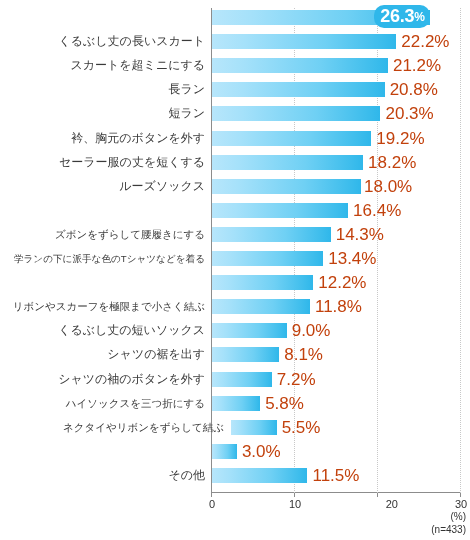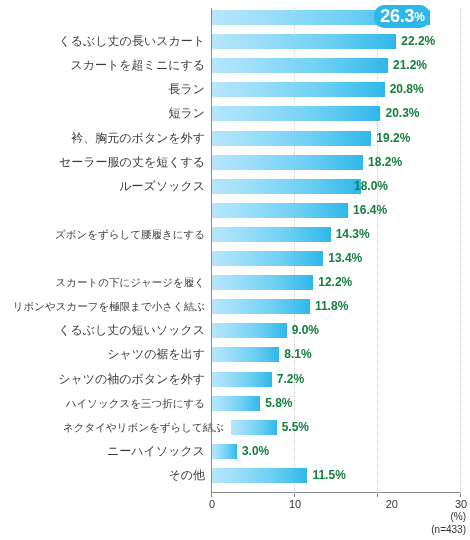--- a/index.html
+++ b/index.html
@@ -110,23 +110,23 @@
     left: 212px;
     height: 15px;
     background: linear-gradient(to right, #b7e6fb 0%, #a5e1fa 18%, #6fd0f4 62%, #3dbdec 92%, #2fb7ea 100%);
   }
 
   .val-label {
     position: absolute;
     top: -2px;
     height: 19px;
     line-height: 19px;
-    font-size: 12px;
-    font-weight: bold;
-    color: #15803d;
+    font-size: 17px;
+    font-weight: normal;
+    color: #c2410c;
     white-space: nowrap;
   }
 
   .val-badge {
     position: absolute;
     top: -5px;
     height: 23px;
     line-height: 23px;
     padding: 0 5px 0 6px;
     border-radius: 4px;
@@ -197,37 +197,37 @@
         <div class="val-label" style="left: 376.36px;">19.2%</div>
       </div>
       <div class="row" style="top: 154.6px;">
         <div class="cat-label">セーラー服の丈を短くする</div>
         <div class="bar" style="width: 151.06px;"></div>
         <div class="val-label" style="left: 368.06px;">18.2%</div>
       </div>
       <div class="row" style="top: 178.7px;">
         <div class="cat-label">ルーズソックス</div>
         <div class="bar" style="width: 149.4px;"></div>
-        <div class="val-label" style="left: 354px; text-align: center;">18.0%</div>
+        <div class="val-label" style="left: 364px; text-align: center;">18.0%</div>
       </div>
       <div class="row" style="top: 202.8px;">
         <div class="bar" style="width: 136.12px;"></div>
         <div class="val-label" style="left: 353.12px;">16.4%</div>
       </div>
       <div class="row" style="top: 226.9px;">
         <div class="cat-label sm">ズボンをずらして腰履きにする</div>
         <div class="bar" style="width: 118.69px;"></div>
         <div class="val-label" style="left: 335.69px;">14.3%</div>
       </div>
       <div class="row" style="top: 251px;">
+        <div class="cat-label xs">学ランの下に派手な色のTシャツなどを着る</div>
         <div class="bar" style="width: 111.22px;"></div>
         <div class="val-label" style="left: 328.22px;">13.4%</div>
       </div>
       <div class="row" style="top: 275.1px;">
-        <div class="cat-label sm">スカートの下にジャージを履く</div>
         <div class="bar" style="width: 101.26px;"></div>
         <div class="val-label" style="left: 318.26px;">12.2%</div>
       </div>
       <div class="row" style="top: 299.2px;">
         <div class="cat-label sm">リボンやスカーフを極限まで小さく結ぶ</div>
         <div class="bar" style="width: 97.94px;"></div>
         <div class="val-label" style="left: 314.94px;">11.8%</div>
       </div>
       <div class="row" style="top: 323.3px;">
         <div class="cat-label">くるぶし丈の短いソックス</div>
@@ -248,21 +248,20 @@
         <div class="cat-label sm">ハイソックスを三つ折にする</div>
         <div class="bar" style="width: 48.14px;"></div>
         <div class="val-label" style="left: 265.14px;">5.8%</div>
       </div>
       <div class="row" style="top: 419.7px; margin-left: 19px;">
         <div class="cat-label sm">ネクタイやリボンをずらして結ぶ</div>
         <div class="bar" style="width: 45.65px;"></div>
         <div class="val-label" style="left: 262.65px;">5.5%</div>
       </div>
       <div class="row" style="top: 443.8px;">
-        <div class="cat-label">ニーハイソックス</div>
         <div class="bar" style="width: 24.9px;"></div>
         <div class="val-label" style="left: 241.9px;">3.0%</div>
       </div>
       <div class="row" style="top: 467.9px;">
         <div class="cat-label">その他</div>
         <div class="bar" style="width: 95.45px;"></div>
         <div class="val-label" style="left: 312.45px;">11.5%</div>
       </div>
     </div>
 

